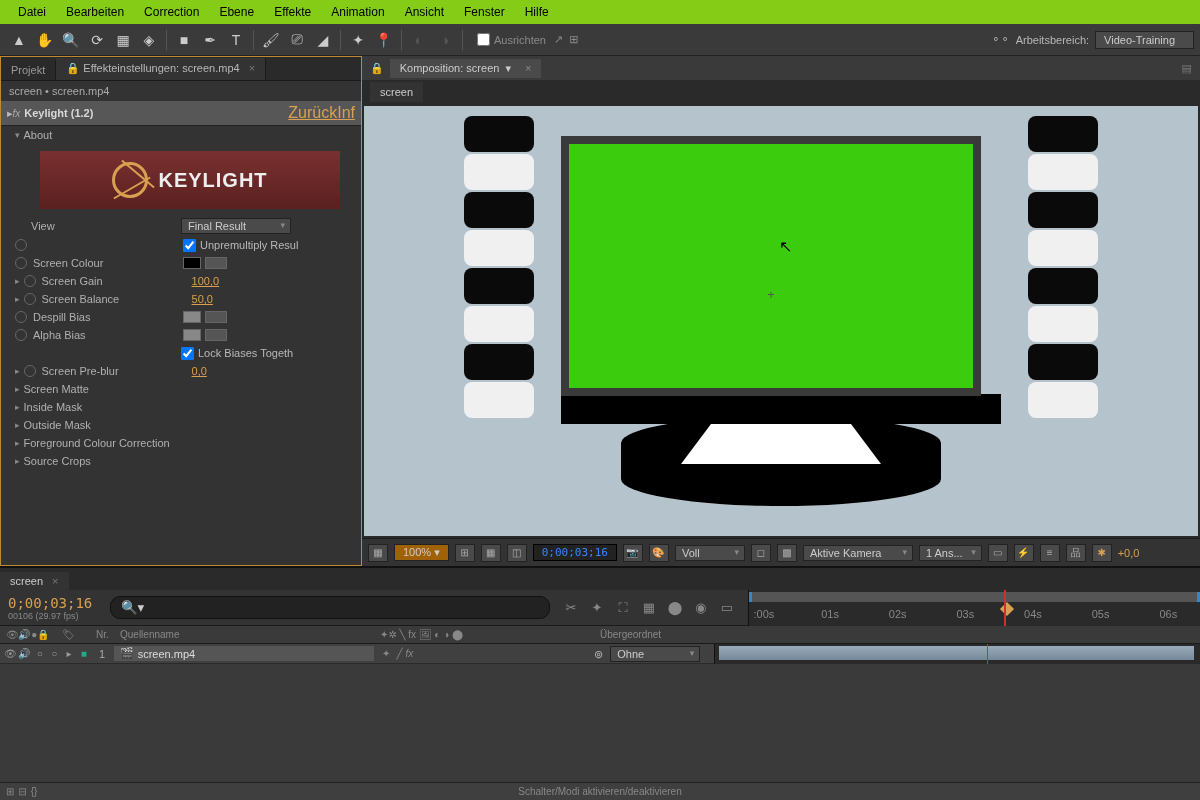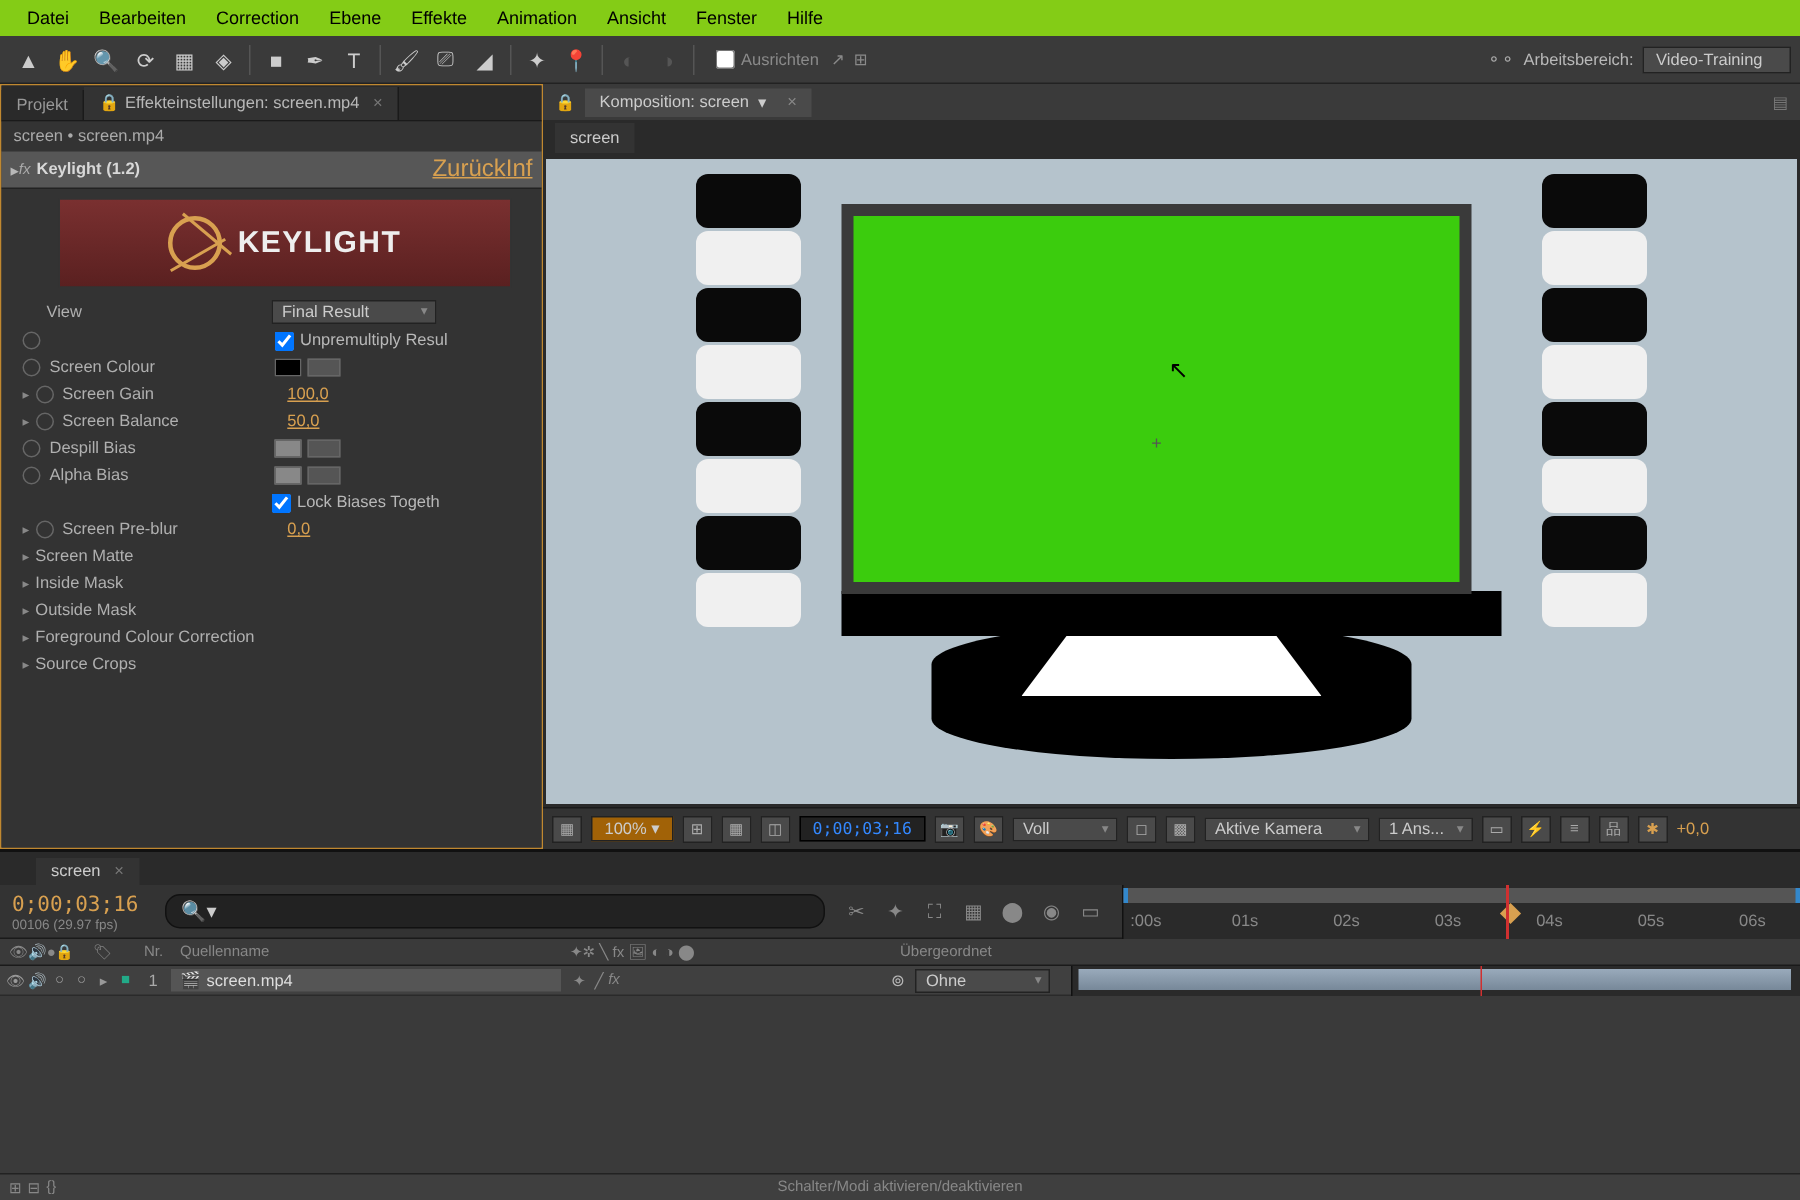--- a/index.html
+++ b/index.html
@@ -62,21 +62,21 @@
 .wing.right { right: 100px; }
 .wing .seg { width: 100%; height: 36px; margin-bottom: 2px; }
 .wing .seg.w { background: #f0f0f0; border-radius: 8px; }
 .wing .seg.b { background: #0a0a0a; border-radius: 8px; }
 .viewport-toolbar { height: 28px; background: #333; display: flex; align-items: center; padding: 0 6px; gap: 6px; border-top: 1px solid #1a1a1a; font-size: 11px; }
 .viewport-toolbar .btn { width: 20px; height: 18px; background: #4a4a4a; border:1px solid #222; display:flex;align-items:center;justify-content:center;font-size:10px;color:#aaa;}
 .viewport-toolbar .zoom { background:#a16207; border:1px solid #222; padding:1px 8px; color:#ccc; }
 .viewport-toolbar .tc { background:#222; border:1px solid #000; padding:1px 8px; color:#3388ff; font-family:monospace; }
 .viewport-toolbar .orange { color:#d8a050; }
 .timeline { background: #333; height: 232px; border-top: 2px solid #111; }
-.tl-tabs { height: 22px; background: #2a2a2a; display: flex; align-items: flex-end; padding-left: 24px; }
+.tl-tabs { height: 22px; background: #2a2a2a; display: flex; align-items: flex-end; }
 .tl-tab { padding: 3px 10px; background: #333; color: #ccc; font-size: 11px; }
 .tl-header { display: flex; height: 36px; background: #333; border-bottom: 1px solid #1a1a1a; align-items: center; }
 .tl-time { width: 110px; padding: 2px 8px; }
 .tl-time .big { color: #d8a050; font-size: 14px; font-family: monospace; }
 .tl-time .small { color: #888; font-size: 9px; }
 .tl-search { flex: 0 0 440px; }
 .tl-search input { width: 100%; background: #222; border: 1px solid #111; border-radius: 10px; padding: 3px 10px; color: #ccc; }
 .tl-tools { display:flex; gap:8px; padding:0 12px; }
 .tl-tools .t { width:18px; height:18px; color:#888; display:flex;align-items:center;justify-content:center;font-size:13px;}
 .tl-ruler { flex:1; background:#2a2a2a; position:relative; height:36px; border-left:1px solid #111;}
@@ -163,20 +163,23 @@
     </div>
     <div class="panel-path">screen • screen.mp4</div>
     <div class="effect-header">
       <span>▸</span>
       <span class="fx">fx</span>
       <span class="name">Keylight (1.2)</span>
       <span class="links">Zurück</span>
       <span class="links" style="margin-left:auto">Inf</span>
     </div>
     <div class="effect-body">
+      <div class="prop-row expanded">
+          <span class="label">About</span>
+        </div>
       <div class="keylight-logo">
         <div class="circ"></div>
         <div class="txt">KEYLIGHT</div>
       </div>
       <div class="prop-row">
         <span class="label" style="margin-left:16px">View</span>
         <span class="dd">Final Result</span>
       </div>
       <div class="prop-row">
         <span class="stopwatch"></span>

